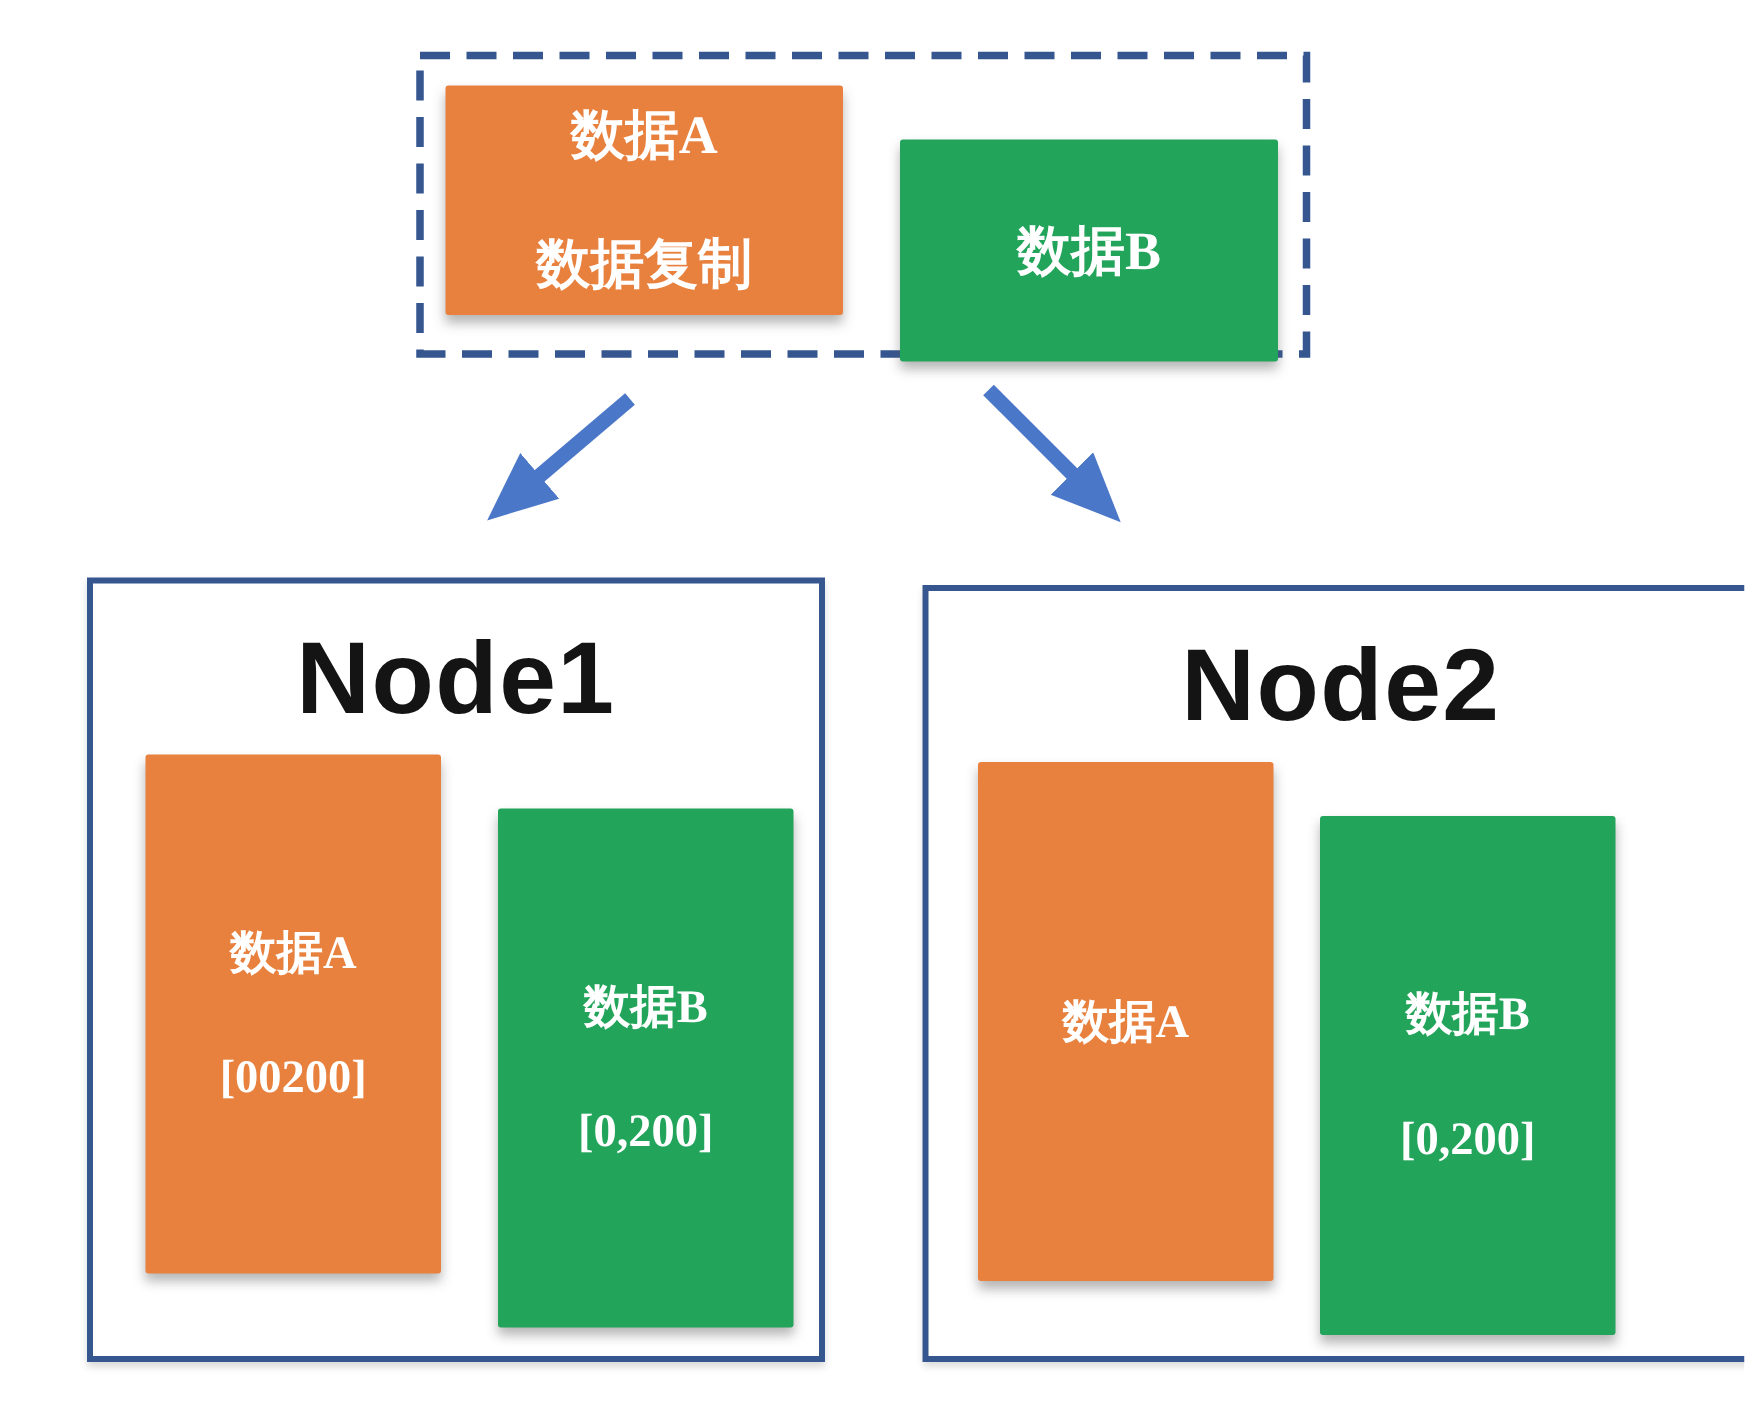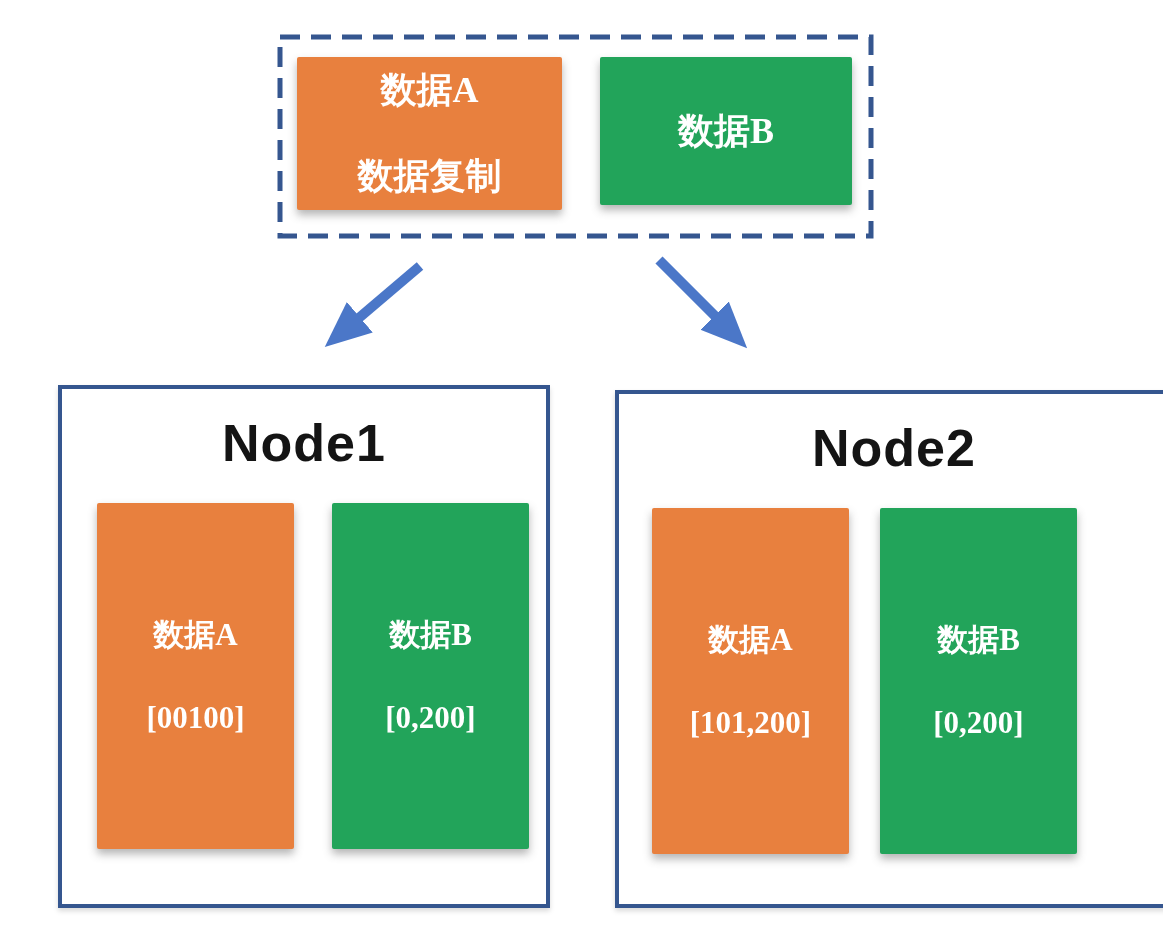--- a/index.html
+++ b/index.html
@@ -31,21 +31,21 @@
     justify-content: center;
     color: #ffffff;
     font-family: "Liberation Serif", "DejaVu Serif", serif;
     font-weight: bold;
     text-align: center;
     border-radius: 2px;
     box-shadow: 0 5px 8px rgba(90, 90, 90, 0.45);
     gap: 39px;
   }
   .databox.orange { background: var(--orange); }
-  .databox.green  { background: var(--green); }
+  .databox.green  { background: var(--green); margin-top: 36px; }
   .top-box {
     font-size: 36px;
     line-height: 47px;
   }
   .shard-box {
     font-size: 31px;
     line-height: 44px;
   }
   
   #top-box-a { left: 297px; top: 57px;  width: 265px; height: 153px; }
@@ -59,21 +59,21 @@
     box-sizing: border-box;
   }
   #node1 { left: 58px;  top: 385px; width: 492px; height: 523px; }
   #node2 { left: 615px; top: 390px; width: 558px; height: 518px; }
   .node-title {
     position: absolute;
     left: 0;
     top: 24px;
     width: 100%;
     text-align: center;
-    font-size: 52px;
+    font-size: 68px;
     font-weight: bold;
     color: #141414;
     letter-spacing: 1px;
   }
   
   #node1 .shard-a { left: 35px;  top: 114px; width: 197px; height: 346px; }
   #node1 .shard-b { left: 270px; top: 114px; width: 197px; height: 346px; }
   #node2 .shard-a { left: 33px;  top: 114px; width: 197px; height: 346px; }
   #node2 .shard-b { left: 261px; top: 114px; width: 197px; height: 346px; }
 </style>
@@ -98,33 +98,32 @@
     <span>数据复制</span>
   </div>
   <div class="databox green top-box" id="top-box-b">
     <span>数据B</span>
   </div>
 
   <div class="node" id="node1">
     <div class="node-title">Node1</div>
     <div class="databox orange shard-box shard-a">
       <span>数据A</span>
-      <span>[00100]</span>
+      <span>[00200]</span>
     </div>
     <div class="databox green shard-box shard-b">
       <span>数据B</span>
       <span>[0,200]</span>
     </div>
   </div>
 
   <div class="node" id="node2">
     <div class="node-title">Node2</div>
     <div class="databox orange shard-box shard-a">
       <span>数据A</span>
-      <span>[101,200]</span>
     </div>
     <div class="databox green shard-box shard-b">
       <span>数据B</span>
       <span>[0,200]</span>
     </div>
   </div>
 
 </div>
 
 </body></html>

